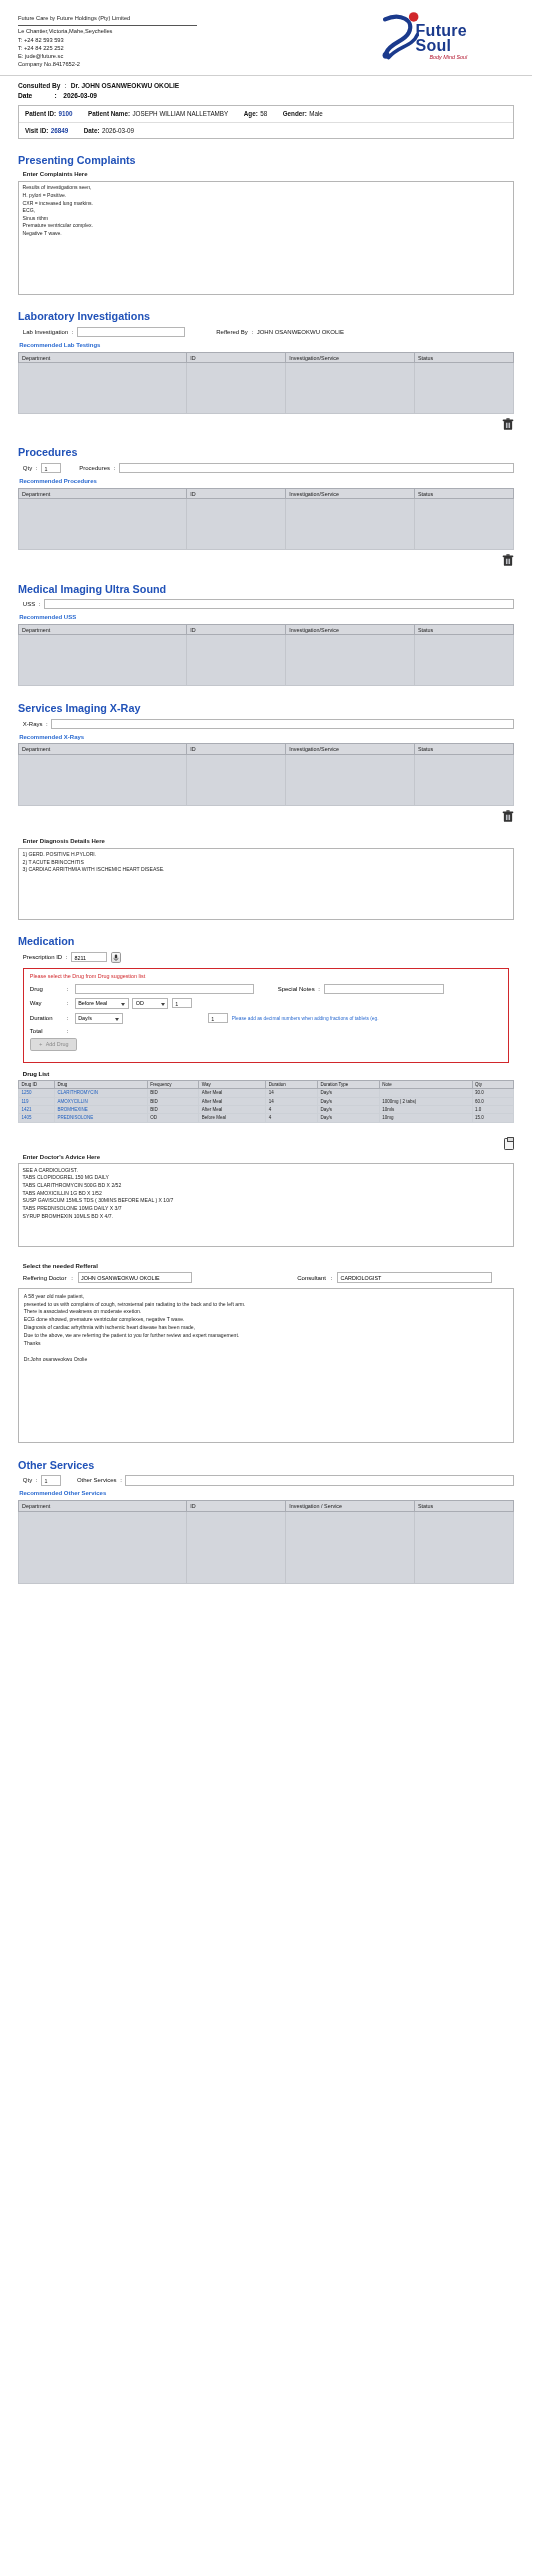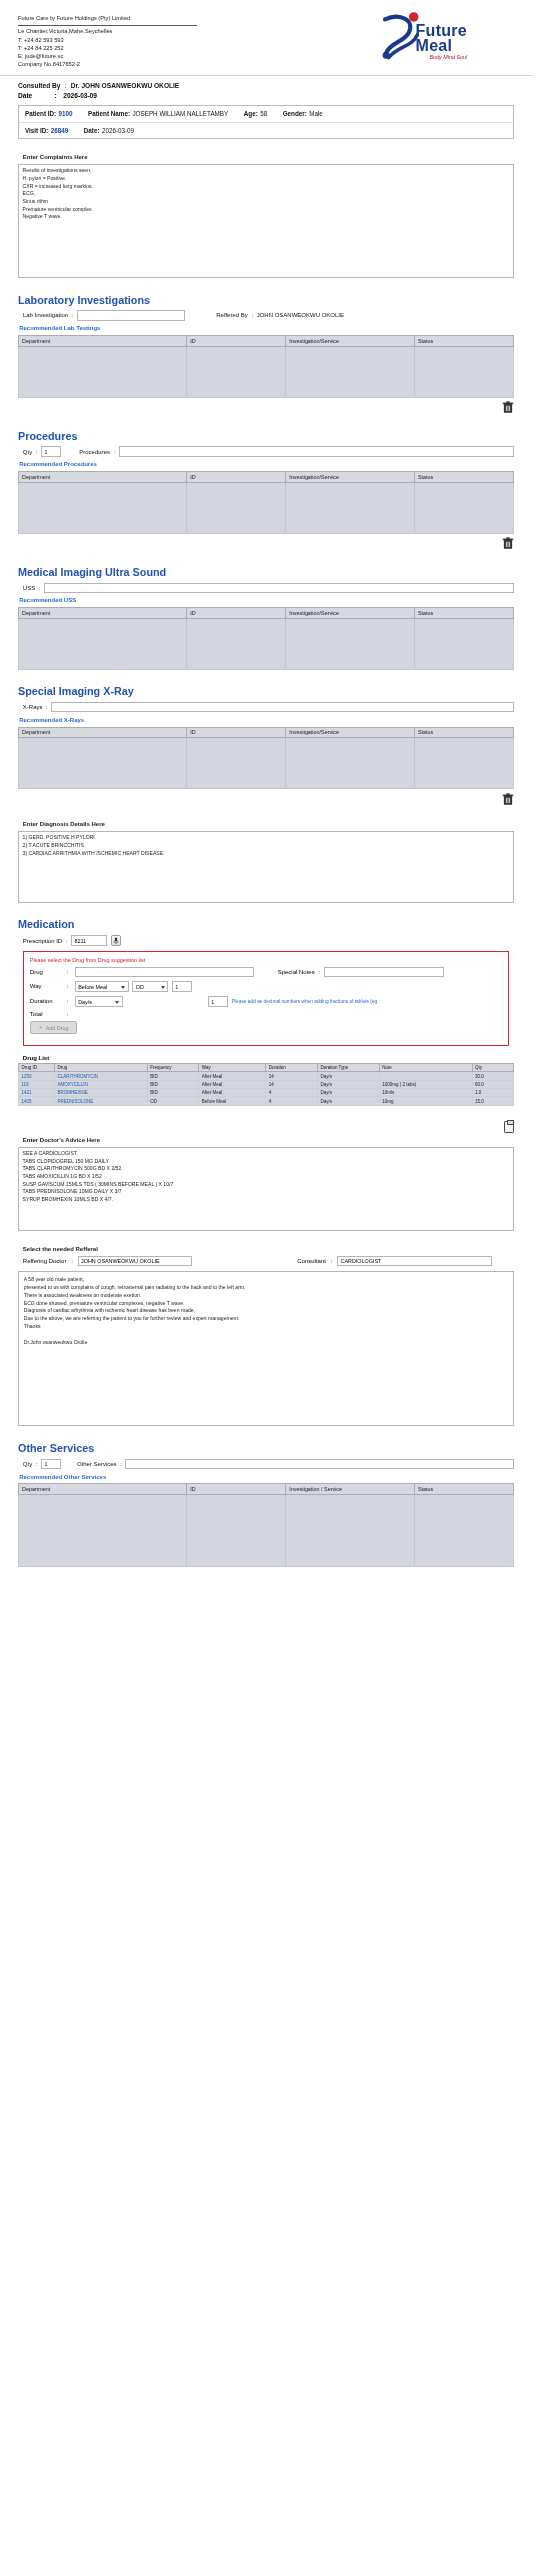--- a/index.html
+++ b/index.html
@@ -384,21 +384,21 @@
     <div class="logo-wrap">
       <div class="logo">
         <svg width="108" height="55" viewBox="0 0 180 92">
           <path d="M8 14 C 34 2, 58 16, 48 36 C 40 52, 18 52, 10 70" stroke="#1b3a8c" stroke-width="7" fill="none" stroke-linecap="round"></path>
           <path d="M14 78 C 30 58, 54 60, 62 40" stroke="#1b3a8c" stroke-width="6" fill="none" stroke-linecap="round"></path>
           <circle cx="56" cy="10" r="8" fill="#d1272b"></circle>
           <circle cx="10" cy="74" r="6" fill="#1b3a8c"></circle>
         </svg>
         <div class="logo-text">
           <div>Future</div>
-          <div class="care">Meal</div>
+          <div class="care">Soul</div>
         </div>
         <div class="logo-tag">Body Mind Soul</div>
       </div>
     </div>
   </div>
 
   <div class="consult-row">
     <span class="lbl">Consulted By</span>
     <span class="small-colon">:</span>
     <span class="val">Dr.</span>
@@ -433,20 +433,21 @@
       <span class="k">:</span>
       <span class="v">26849</span>
       <span class="pl-sep"></span>
       <span class="k">Date</span>
       <span class="k">:</span>
       <span class="vv">2026-03-09</span>
     </div>
   </div>
 
   <div class="section">
+    <div class="sec-title">Presenting Complaints</div>
     <div class="sub-note">Enter Complaints Here</div>
     <div class="ta" style="min-height:114px">Results of investigations seen,
 H. pylori = Positive.
 CXR = increased lung markins.
 ECG,
 Sinus rithm
 Premature ventricular complex.
 Negative T wave.</div>
   </div>
 
@@ -562,21 +563,21 @@
           <td></td>
             <td></td>
           <td></td>
             <td></td>
         </tr>
       </tbody>
     </table>
   </div>
 
   <div class="section">
-    <div class="sec-title">Special Imaging X-Ray</div>
+    <div class="sec-title">Services Imaging X-Ray</div>
     <div class="row-inline">
       <span class="lab">X-Rays</span>
       <span>:</span>
       <span class="inp" style="flex:1"></span>
     </div>
     <div class="rec-link">Recommended X-Rays</div>
     <table class="tbl">
       <thead>
         <tr>
           <th style="width:34%">Department</th>

